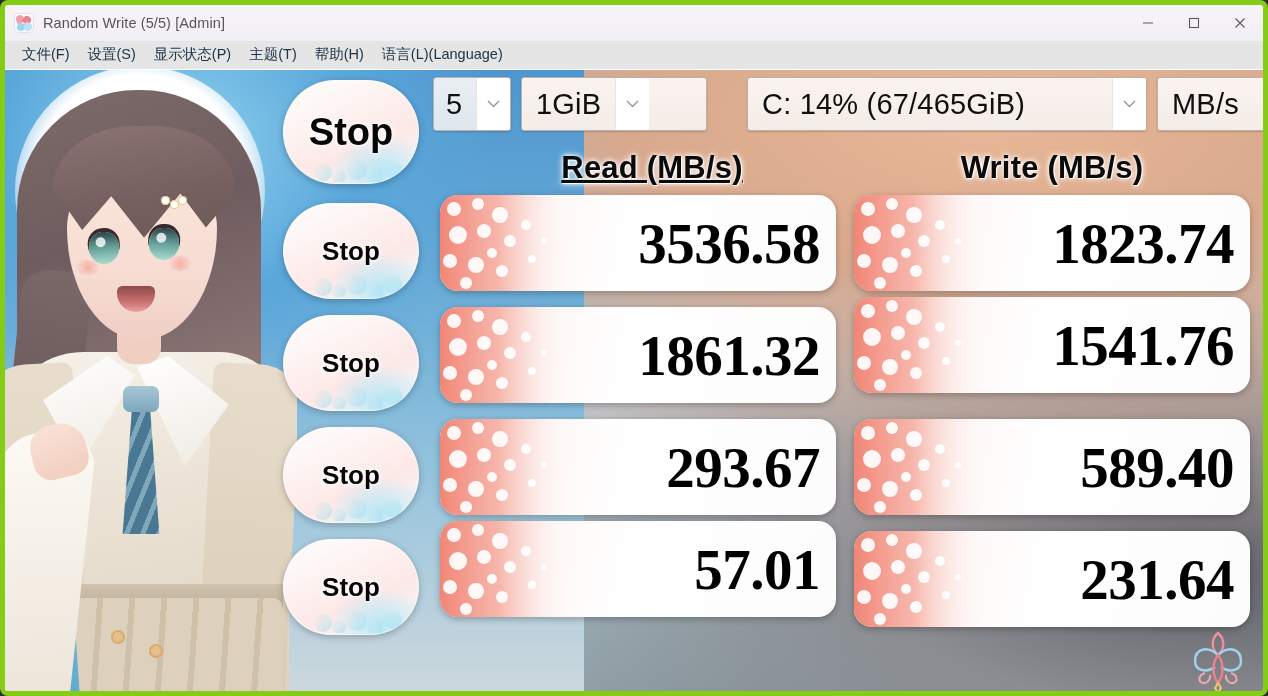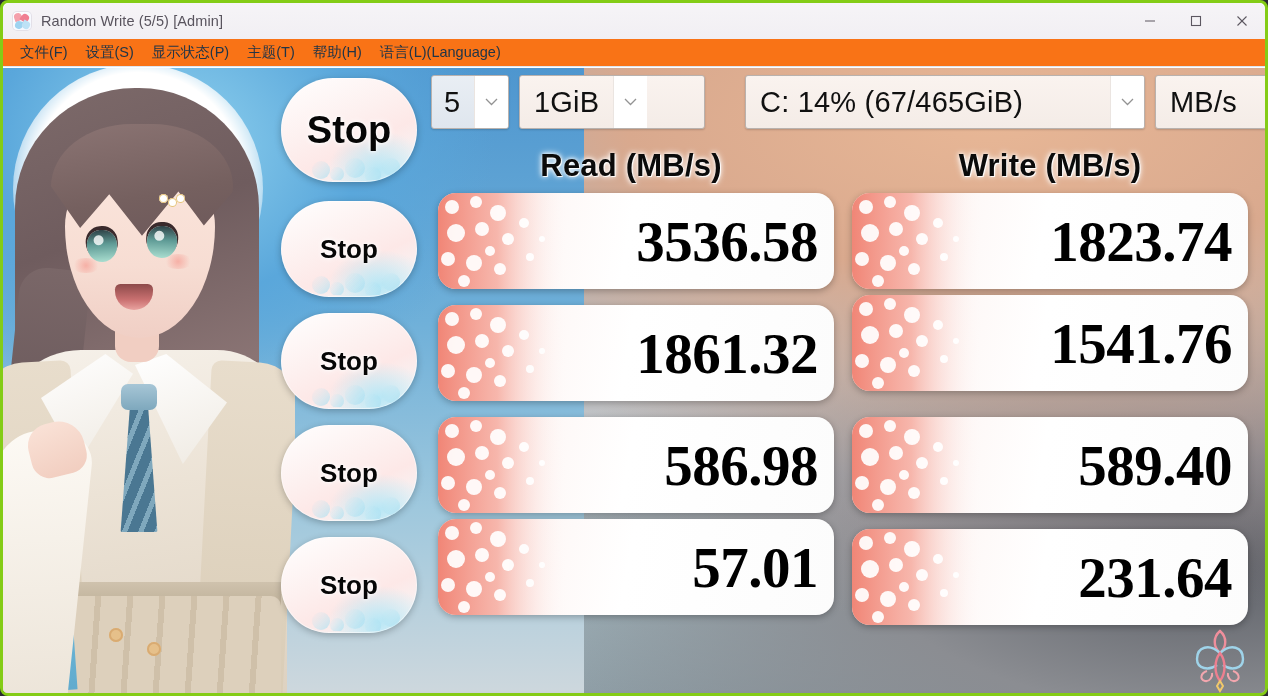--- a/index.html
+++ b/index.html
@@ -7,21 +7,21 @@
     width: 1268px; height: 696px;
     overflow: hidden;
     font-family: "Liberation Sans", sans-serif;
     background: #2b2b33;
   }
 
   #app {
     position: relative;
     width: 1268px; height: 696px;
     overflow: hidden;
-    border: 3px solid #84cc16;
+    border: 5px solid #84cc16;
     border-radius: 8px;
     background: #ffffff;
   }
 
   
   #titlebar {
     position: absolute; left: 0; top: 0;
     width: 100%; height: 36px;
     background: linear-gradient(180deg,#f6f4f7 0%, #f1eff3 100%);
     display: flex; align-items: center;
@@ -52,21 +52,21 @@
   .wc {
     width: 46px; height: 36px; display: flex; align-items: center; justify-content: center;
     color: #5c5761;
   }
   .wc svg { display:block; }
 
   
   #menubar {
     position: absolute; left: 0; top: 36px;
     width: 100%; height: 28px;
-    background: #f97316;
+    background: #e5e5e5;
     display: flex; align-items: center;
     padding-left: 8px;
     border-bottom: 1px solid #dfe6ef;
     z-index: 39;
   }
   .menu-item {
     font-size: 14.5px; color: #213547;
     padding: 3px 9px; white-space: nowrap;
     font-family: "Liberation Sans","DejaVu Sans", sans-serif;
   }
@@ -241,21 +241,21 @@
     position: absolute; left: 0; top: 0; width: 100%; height: 100%;
     z-index: 15;
   }
   .col-head {
     position: absolute; top: 77px; height: 42px;
     display: flex; align-items: center; justify-content: center;
     font-size: 31px; font-weight: bold; color: #0b0b0b;
     text-shadow: 0 0 4px #fff, 0 0 7px #fff, 1px 1px 0 rgba(255,255,255,.9);
     letter-spacing: .2px;
   }
-  #head-read  { left: 430px; width: 396px; }
+  #head-read  { left: 449px; width: 396px; text-decoration: underline; }
   #head-write { left: 849px; width: 396px; }
 
   .stop-btn {
     position: absolute; left: 278px; width: 136px; height: 96px;
     border-radius: 48px;
     background:
       radial-gradient(60% 60% at 72% 88%, rgba(180,230,245,.95) 0%, rgba(200,238,248,0) 62%),
       linear-gradient(155deg,#ffffff 0%, #fdf0ef 42%, #fde8e7 62%, #f3fbfd 100%);
     box-shadow: 0 2px 7px rgba(0,0,0,.25), 0 0 0 1px rgba(255,255,255,.5) inset;
     display: flex; align-items: center; justify-content: center;
@@ -601,21 +601,21 @@
             <circle cx="10" cy="66" r="7"></circle>
               <circle cx="36" cy="70" r="8"></circle>
               <circle cx="62" cy="76" r="6"></circle>
             <circle cx="26" cy="88" r="6"></circle>
               <circle cx="52" cy="58" r="5"></circle>
               <circle cx="86" cy="30" r="5"></circle>
             <circle cx="92" cy="64" r="4"></circle>
               <circle cx="104" cy="46" r="3"></circle>
           </g>
         </svg>
-        <span class="num">586.98</span>
+        <span class="num">293.67</span>
       </div>
       <div class="result col-write" style="top:349px">
         <svg class="sakura" viewBox="0 0 132 96" preserveAspectRatio="none" aria-hidden="true">
           <rect width="132" height="96" fill="url(#sakuraStrip)"></rect>
           <g fill="#ffffff" opacity=".92">
             <circle cx="14" cy="14" r="7"></circle>
               <circle cx="38" cy="9" r="6"></circle>
               <circle cx="60" cy="20" r="8"></circle>
             <circle cx="18" cy="40" r="9"></circle>
               <circle cx="44" cy="36" r="7"></circle>

